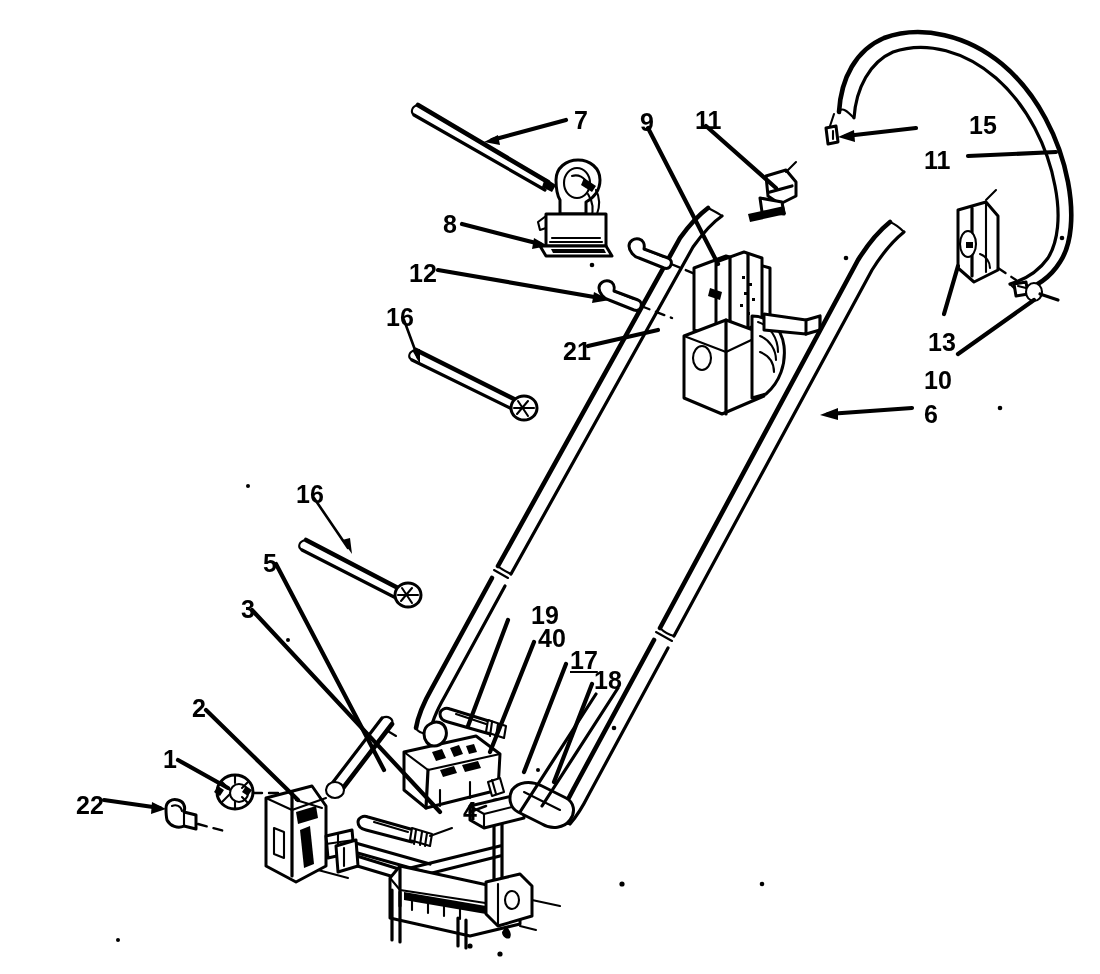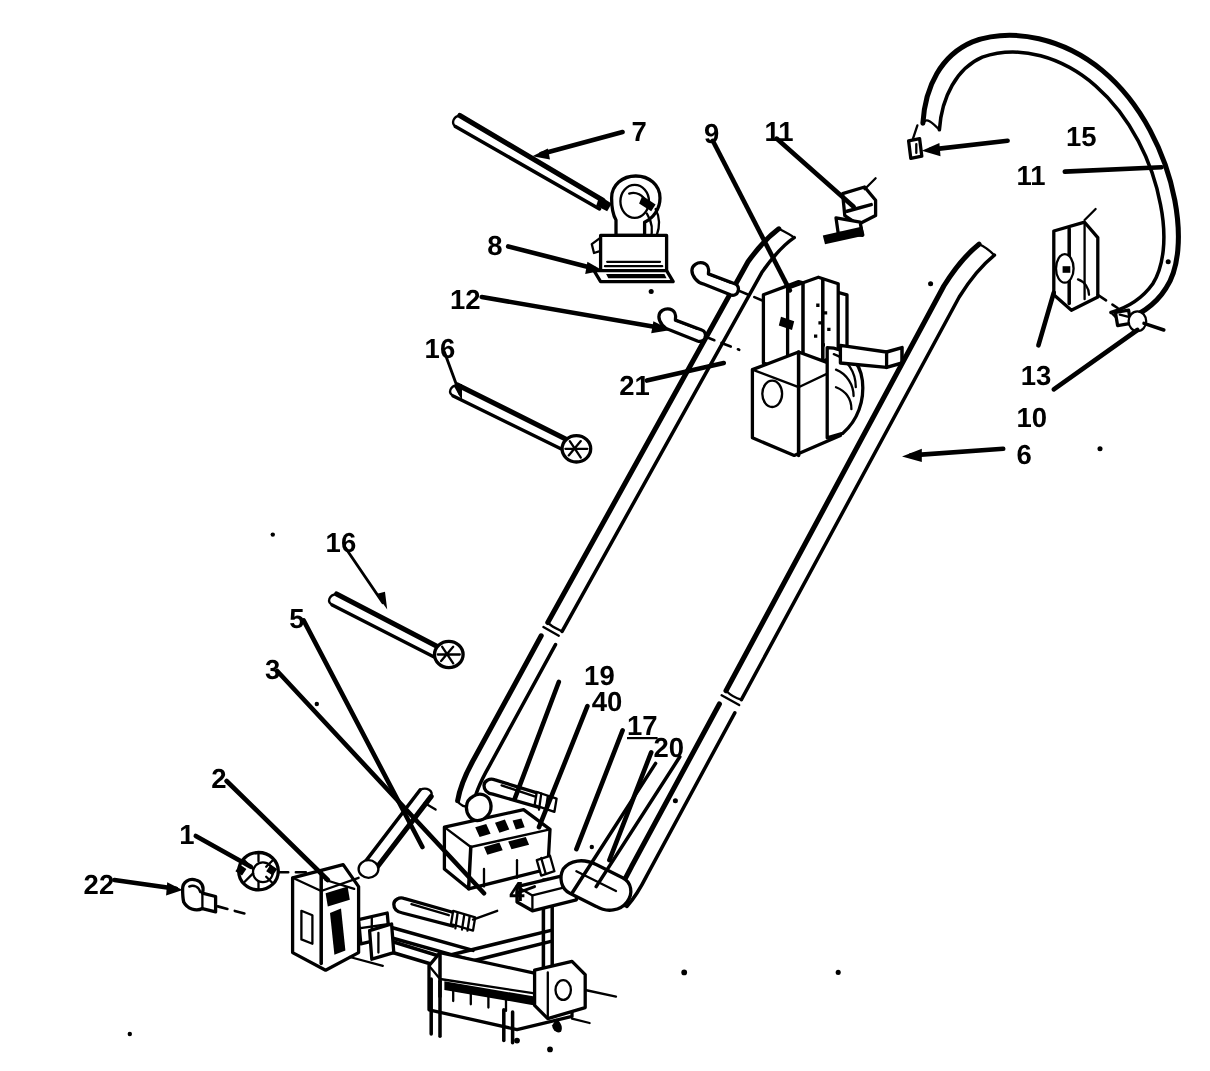--- a/index.html
+++ b/index.html
@@ -417,20 +417,20 @@
     <div class="callout" style="left:386px; top:305px;">16</div>
     <div class="callout" style="left:928px; top:330px;">13</div>
     <div class="callout" style="left:924px; top:368px;">10</div>
     <div class="callout" style="left:924px; top:402px;">6</div>
     <div class="callout" style="left:296px; top:482px;">16</div>
     <div class="callout" style="left:263px; top:551px;">5</div>
     <div class="callout" style="left:241px; top:597px;">3</div>
     <div class="callout" style="left:509px; top:603px;margin-left:22px;">19</div>
     <div class="callout" style="left:538px; top:626px;">40</div>
     <div class="callout" style="left:570px; top:648px;text-decoration:underline;">17</div>
-    <div class="callout" style="left:594px; top:668px;">20</div>
+    <div class="callout" style="left:594px; top:668px;">18</div>
     <div class="callout" style="left:192px; top:696px;">2</div>
     <div class="callout" style="left:163px; top:747px;">1</div>
     <div class="callout" style="left:76px;  top:793px;">22</div>
     <div class="callout" style="left:463px; top:799px;">4</div>
   </div>
 
 </div>
 
 </body></html>

